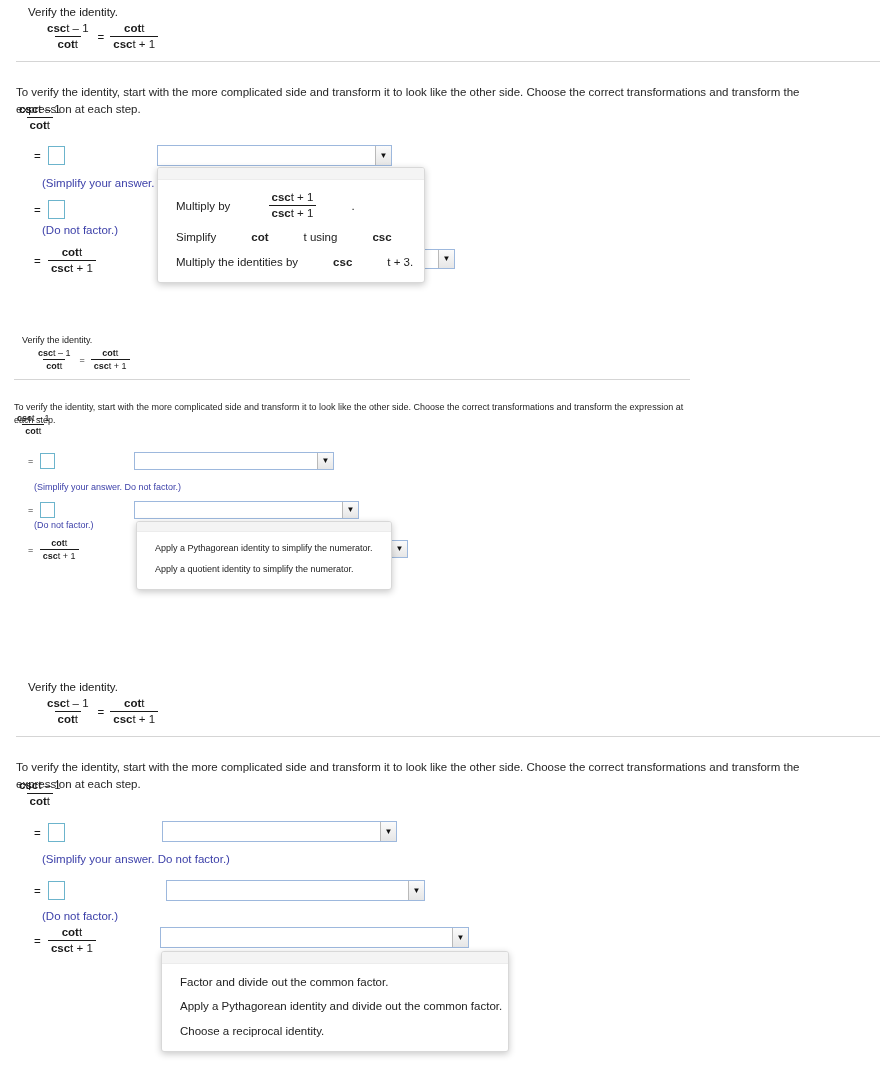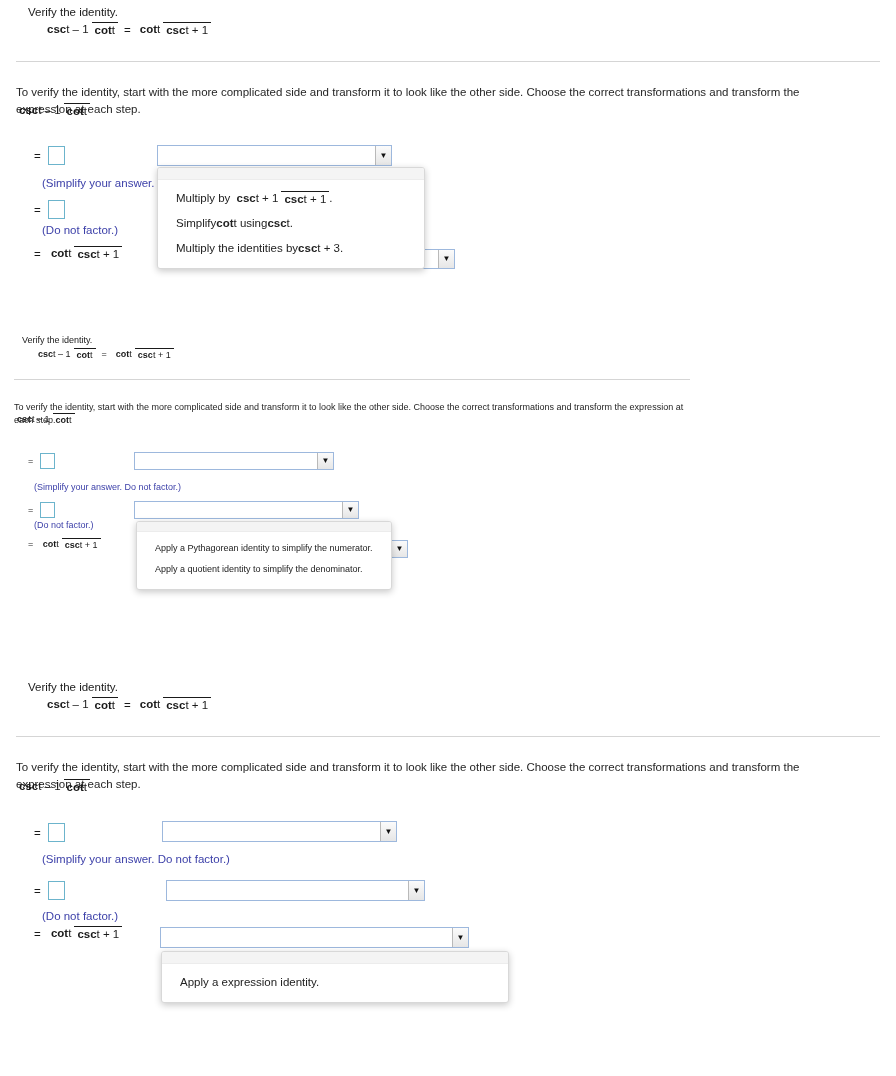--- a/index.html
+++ b/index.html
@@ -36,21 +36,21 @@
   }
 
   
   .mathrow {
     display: inline-flex;
     align-items: center;
     vertical-align: middle;
   }
   .frac {
     display: inline-flex;
-    flex-direction: row;
+    flex-direction: column;
     align-items: center;
     vertical-align: middle;
     line-height: 1.15;
   }
   .frac > .num { padding: 0 3px 1px 3px; }
   .frac > .den { padding: 1px 3px 0 3px; border-top: 1.2px solid #1a1a1a; }
   .eq { margin: 0 6px; }
   .fn { font-weight: bold; }
 
   
@@ -103,20 +103,21 @@
     border-bottom: 1px solid #ececec;
   }
   .dropdown .opts { padding: 6px 0 8px 0; }
   .dropdown .opt {
     padding: 5px 18px;
     color: #222;
     white-space: nowrap;
     line-height: 1.25;
     display: flex;
     align-items: center;
+    gap: 35px;
   }
 
   
   .note { color: #3b3fa8; }
 </style>
 </head>
 <body>
 
 <div class="section scale-lg" id="section-1">
 
@@ -258,21 +259,21 @@
     <span class="arrow-btn">▼</span>
   </div>
 
   <div class="dropdown" style="left:136px; top:191px; width:254px;">
     <div class="strip" style="height:9px;"></div>
     <div class="opts" id="dd2-opts">
         <div class="opt">
           <span>Apply a Pythagorean identity to simplify the numerator.</span>
         </div>
         <div class="opt">
-          <span>Apply a quotient identity to simplify the denominator.</span>
+          <span>Apply a quotient identity to simplify the numerator.</span>
         </div>
       </div>
   </div>
 </div>
 
 <div class="section scale-lg" id="section-3">
 
   <div style="position:absolute; left:28px; top:5px;">Verify the identity.</div>
 
   <div style="position:absolute; left:44px; top:21px;">
@@ -326,17 +327,23 @@
     </span>
   </div>
   <div class="select" style="left:160px; top:251px; width:309px; height:21px;">
     <span class="arrow-btn">▼</span>
   </div>
 
   <div class="dropdown" style="left:161px; top:275px; width:346px;">
     <div class="strip"></div>
     <div class="opts" id="dd3-opts">
         <div class="opt">
-          <span>Apply a expression identity.</span>
+          <span>Factor and divide out the common factor.</span>
+        </div>
+        <div class="opt">
+          <span>Apply a Pythagorean identity and divide out the common factor.</span>
+        </div>
+        <div class="opt">
+          <span>Choose a reciprocal identity.</span>
         </div>
       </div>
   </div>
 </div>
 
 </body></html>

